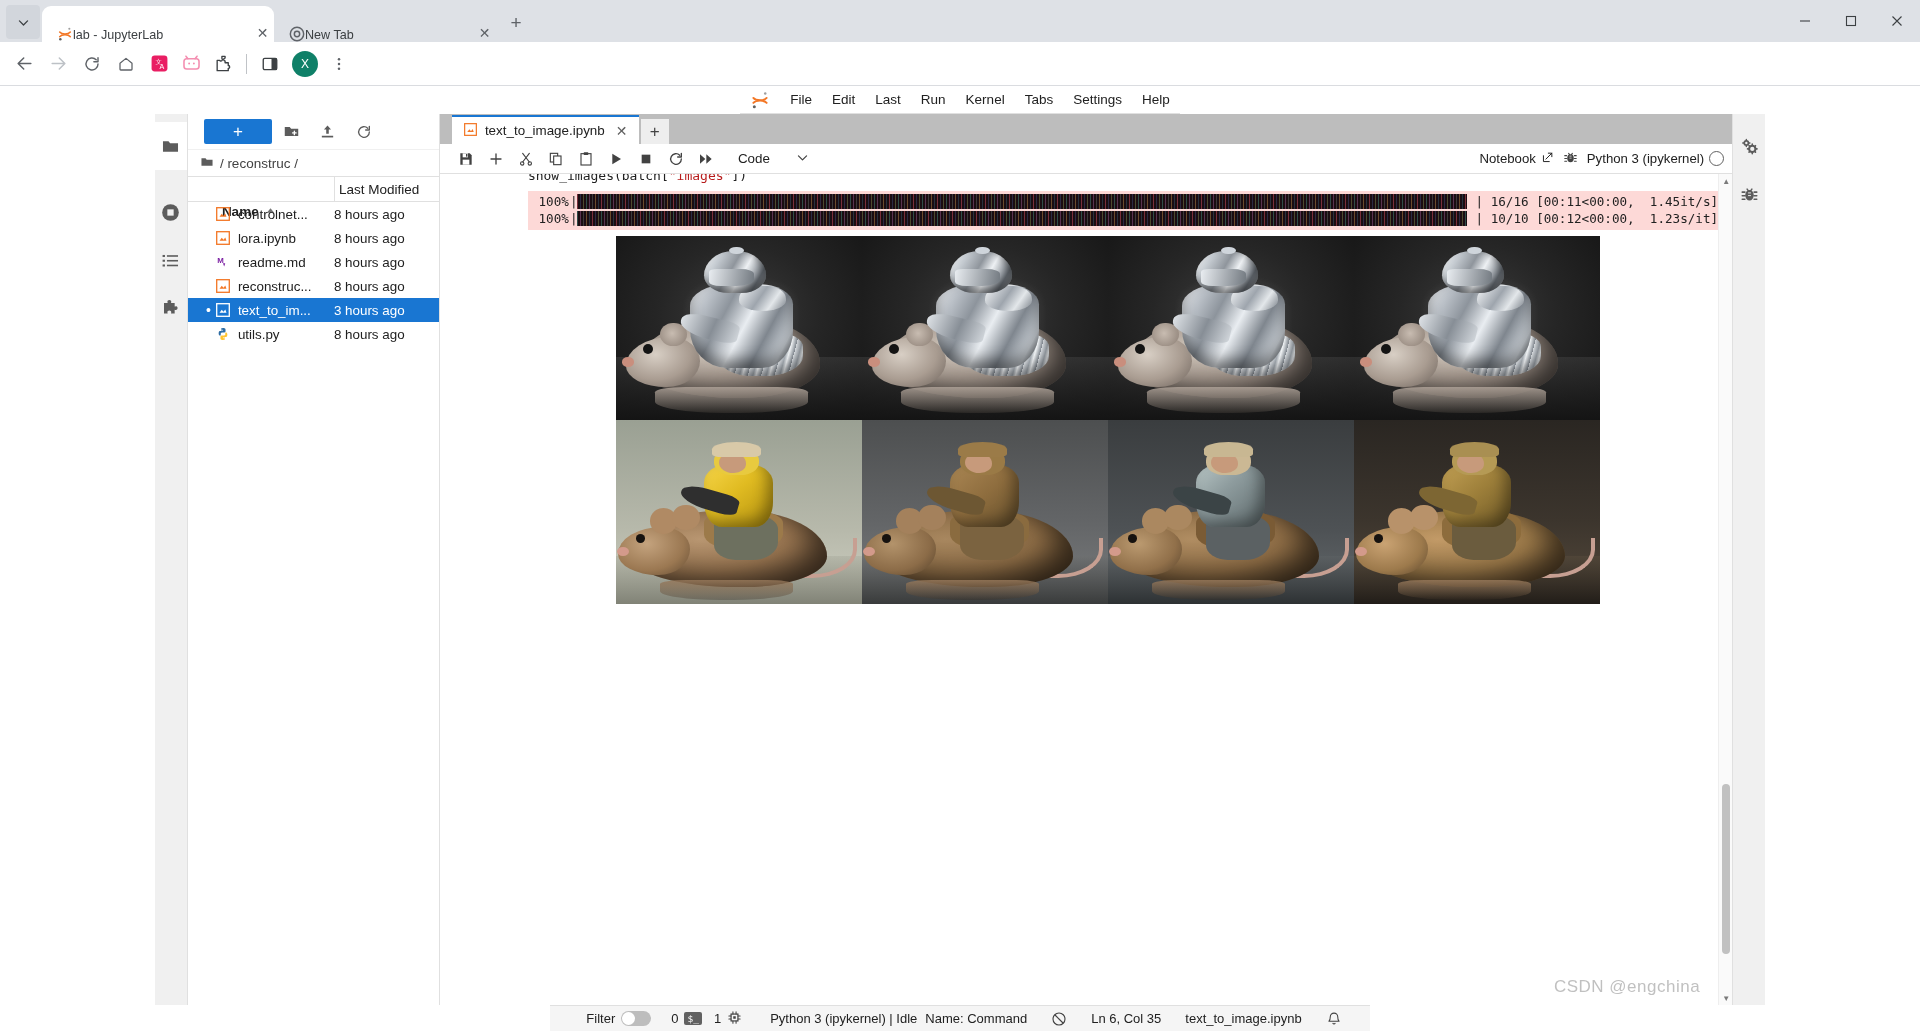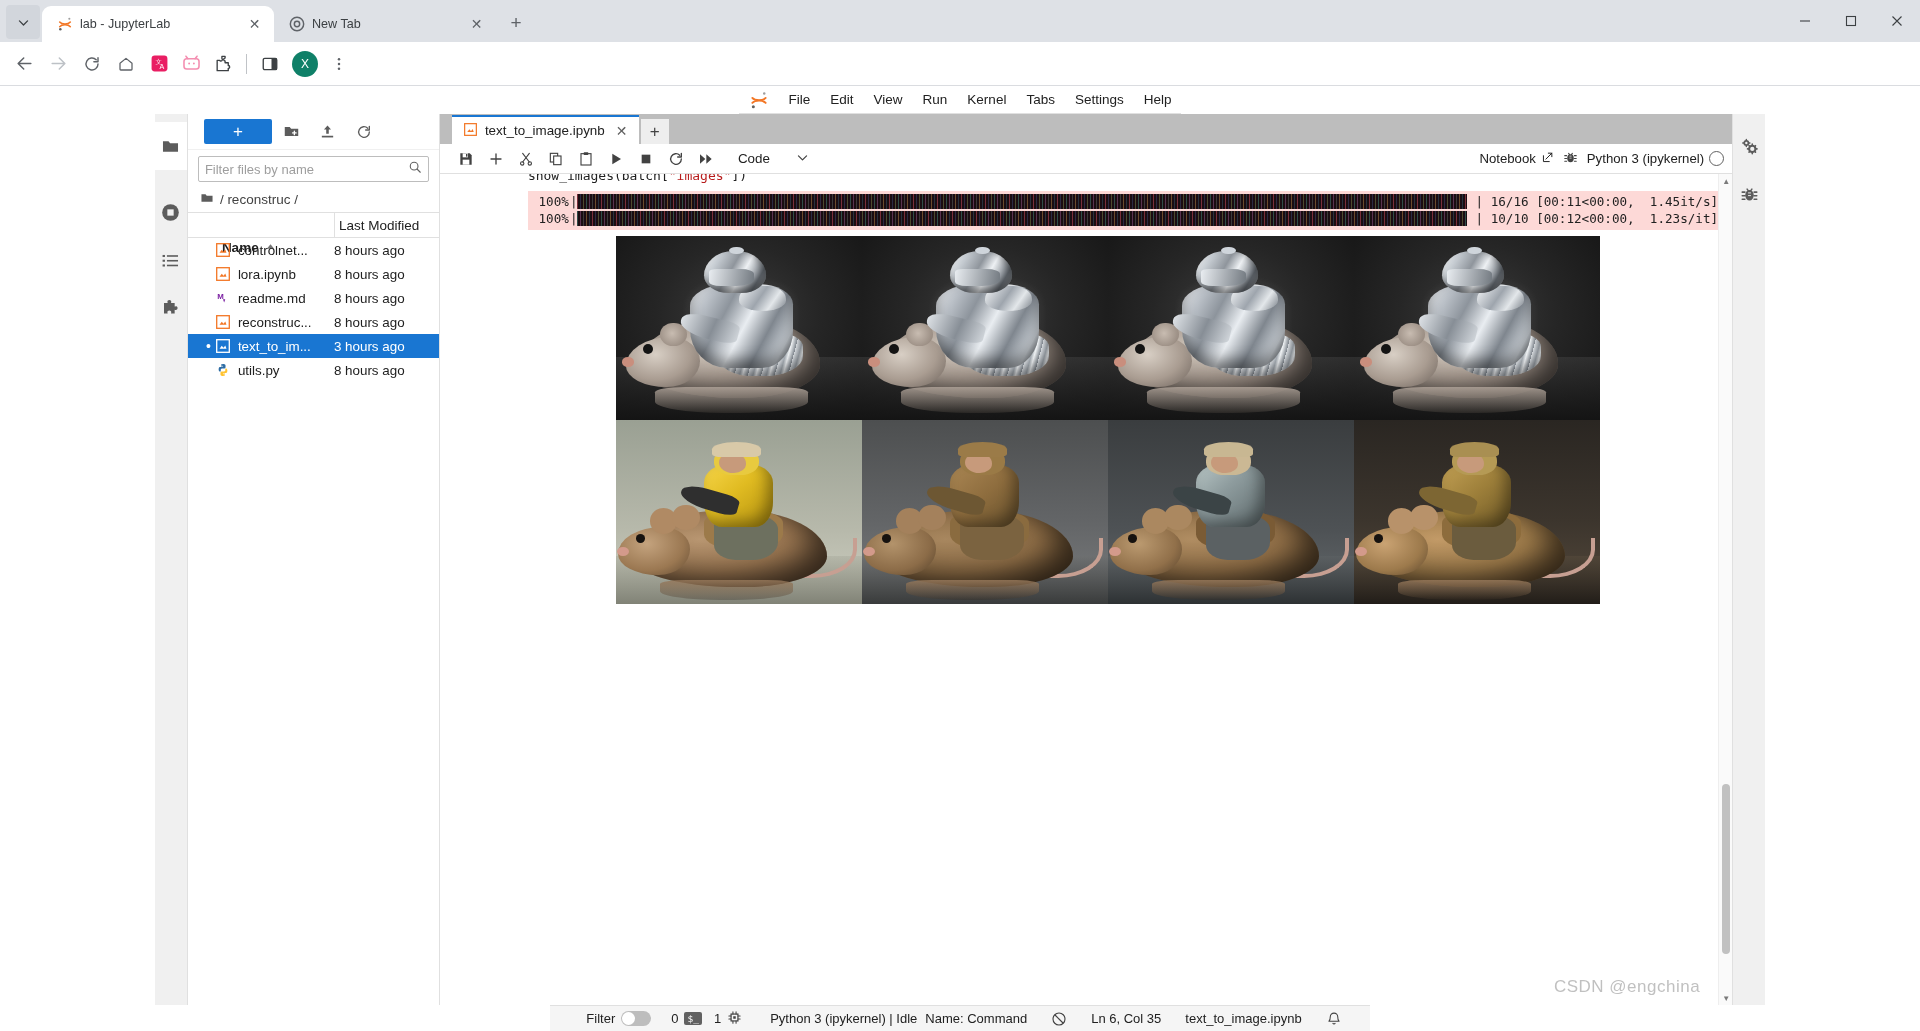--- a/index.html
+++ b/index.html
@@ -16,22 +16,22 @@
   .tabstrip {
     height: 42px; background: #dee1e6;
     display: flex; align-items: flex-end; padding-left: 4px; position: relative;
   }
   .tab-list-btn {
     width: 34px; height: 34px; margin: 0 2px 3px 2px;
     display: flex; align-items: center; justify-content: center;
     border-radius: 4px; background: #d2d6dc; cursor: pointer;
   }
   .tab {
-    height: 36px; display: flex; align-items: center; gap: 7px;
-    padding: 0 10px 0 14px; min-width: 160px; max-width: 240px;
+    height: 36px; display: flex; align-items: flex-end; gap: 0;
+    padding: 0 2px 0 14px; min-width: 160px; max-width: 240px;
     border-radius: 9px 9px 0 0; position: relative; cursor: default;
     font-size: 12.6px; color: #3c4043;
   }
   .tab.active { background: #ffffff; width: 232px; }
   .tab.inactive { background: transparent; width: 222px; }
   .tab .favicon { width: 17px; height: 17px; flex: 0 0 17px; display: flex; align-items: center; justify-content: center; }
   .tab .title { flex: 1; white-space: nowrap; overflow: hidden; text-overflow: ellipsis; }
   .tab .tclose { width: 19px; height: 19px; display:flex; align-items:center; justify-content:center; border-radius: 50%; color: #5f6368; font-size: 14px; line-height: 1; cursor: pointer;}
   .newtab-btn {
     width: 28px; height: 28px; margin: 0 0 5px 6px; border-radius: 50%;
@@ -481,21 +481,21 @@
       <div class="jlogo">
         <svg width="20" height="20" viewBox="0 0 24 24">
           <path d="M4 9.5c3 3.6 13 3.6 16 0" stroke="#f37726" stroke-width="2.2" fill="none" stroke-linecap="round"></path>
           <path d="M20 15.5c-3-3.6-13-3.6-16 0" stroke="#f37726" stroke-width="2.2" fill="none" stroke-linecap="round"></path>
           <circle cx="18.3" cy="4.3" r="1.5" fill="#9e9e9e"></circle>
           <circle cx="5.2" cy="20" r="1.8" fill="#616161"></circle>
         </svg>
       </div>
       <div class="jmenu-item">File</div>
       <div class="jmenu-item">Edit</div>
-      <div class="jmenu-item">View</div>
+      <div class="jmenu-item">Last</div>
       <div class="jmenu-item">Run</div>
       <div class="jmenu-item">Kernel</div>
       <div class="jmenu-item">Tabs</div>
       <div class="jmenu-item">Settings</div>
       <div class="jmenu-item">Help</div>
     </div>
 
     <div class="jbody">
 
       <div class="activitybar">
@@ -546,31 +546,20 @@
             </svg>
           </div>
           <div class="fb-tool">
             <svg width="16" height="16" viewBox="0 0 24 24">
               <path d="M20 12a8 8 0 1 1-2.4-5.7" stroke="#5c5c5c" stroke-width="2" fill="none" stroke-linecap="round"></path>
               <path d="M20 3.5V9h-5.5" stroke="#5c5c5c" stroke-width="2" fill="none" stroke-linecap="round" stroke-linejoin="round"></path>
             </svg>
           </div>
         </div>
 
-        <div class="fb-filter-wrap">
-          <div class="fb-filter">
-            <input type="text" placeholder="Filter files by name" style="">
-            <span>
-              <svg width="14" height="14" viewBox="0 0 24 24">
-                <circle cx="10.5" cy="10.5" r="6.6" fill="none" stroke="#616161" stroke-width="1.9"></circle>
-                <path d="M15.4 15.4L21 21" stroke="#616161" stroke-width="1.9" stroke-linecap="round"></path>
-              </svg>
-            </span>
-          </div>
-        </div>
 
         <div class="fb-breadcrumb">
           <span>
             <svg width="14" height="14" viewBox="0 0 24 24">
                 <path d="M2.5 5.5h7l2 2.5h10v10.5h-19z" fill="#5c5c5c"></path>
               </svg>
           </span>
           <span>/ reconstruc /</span>
         </div>
 

